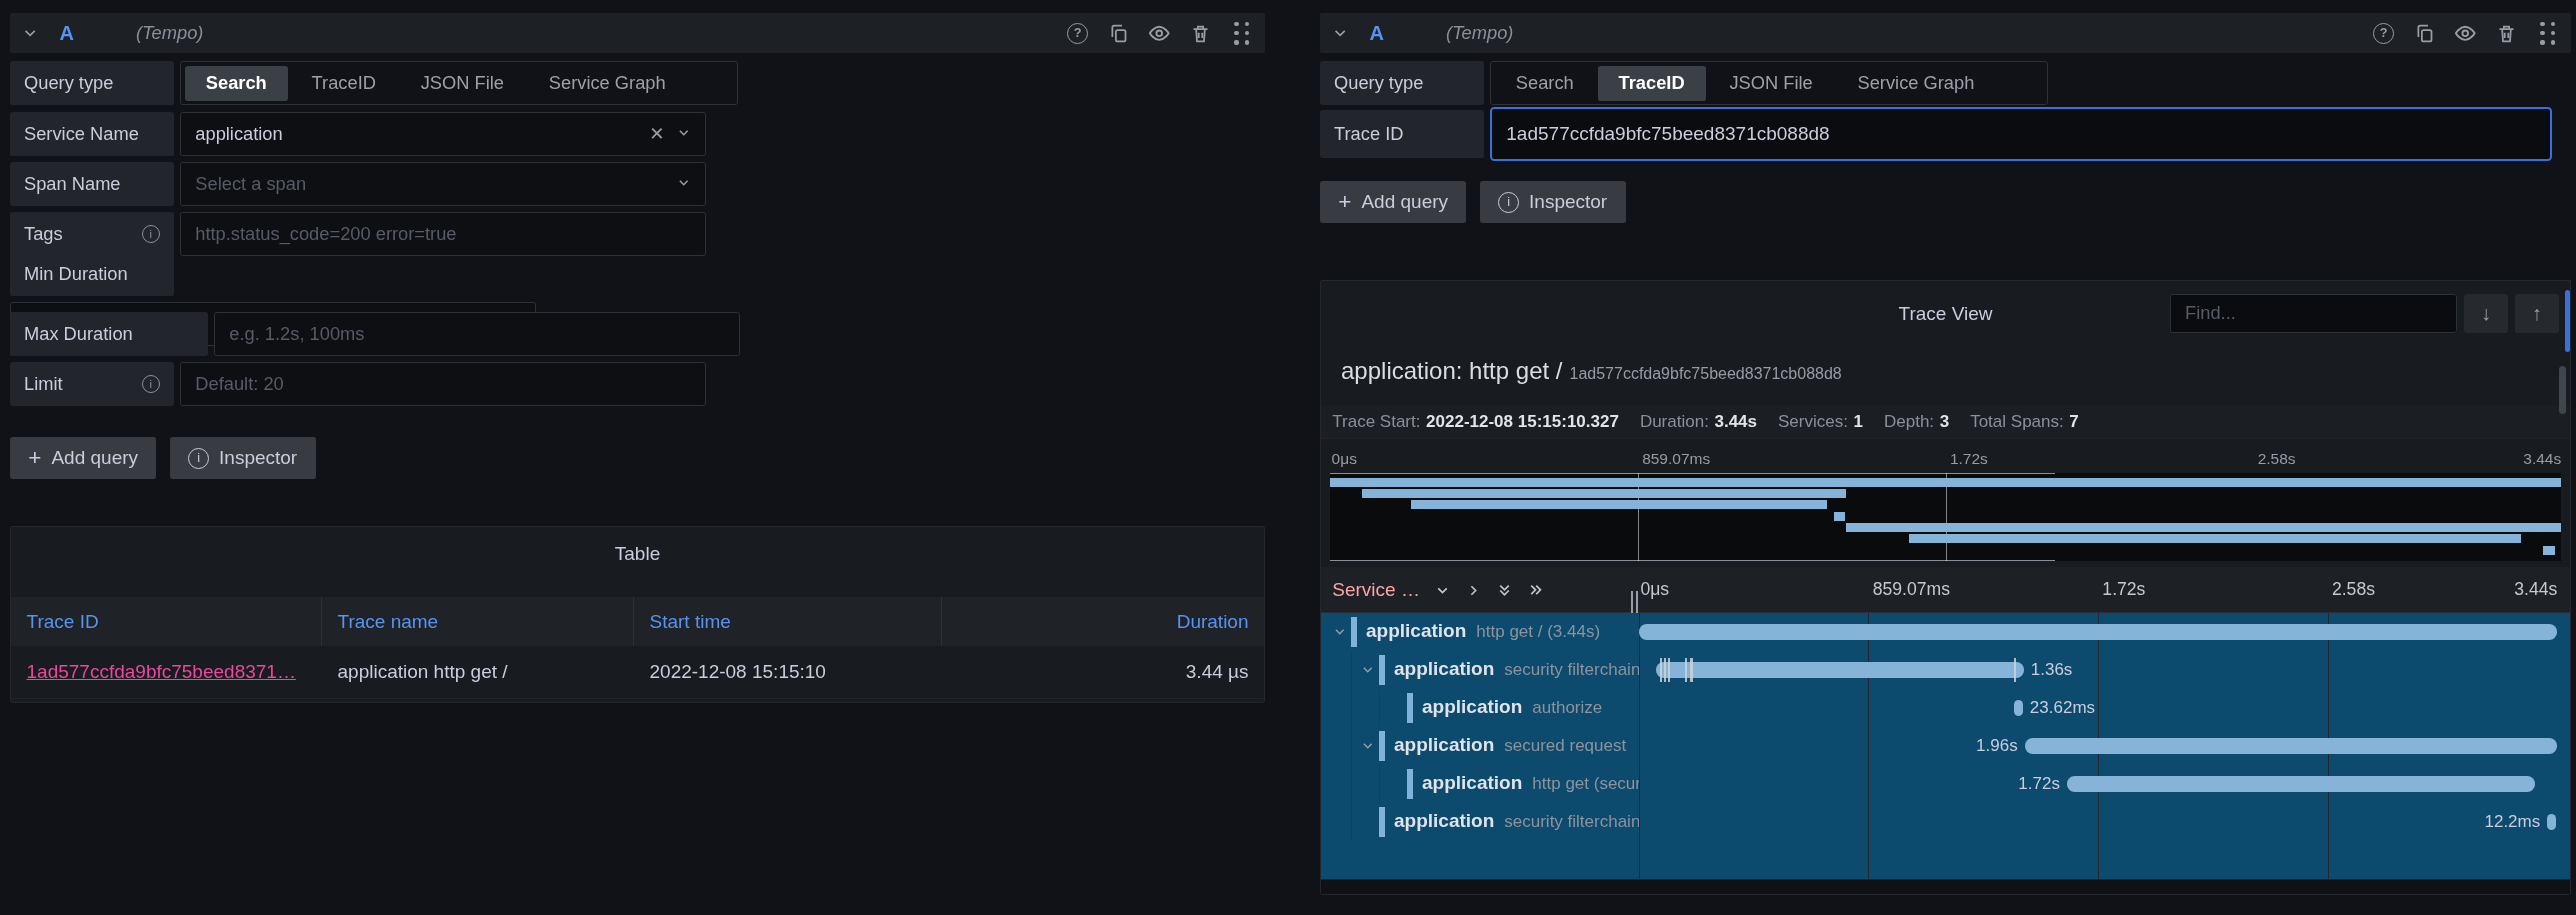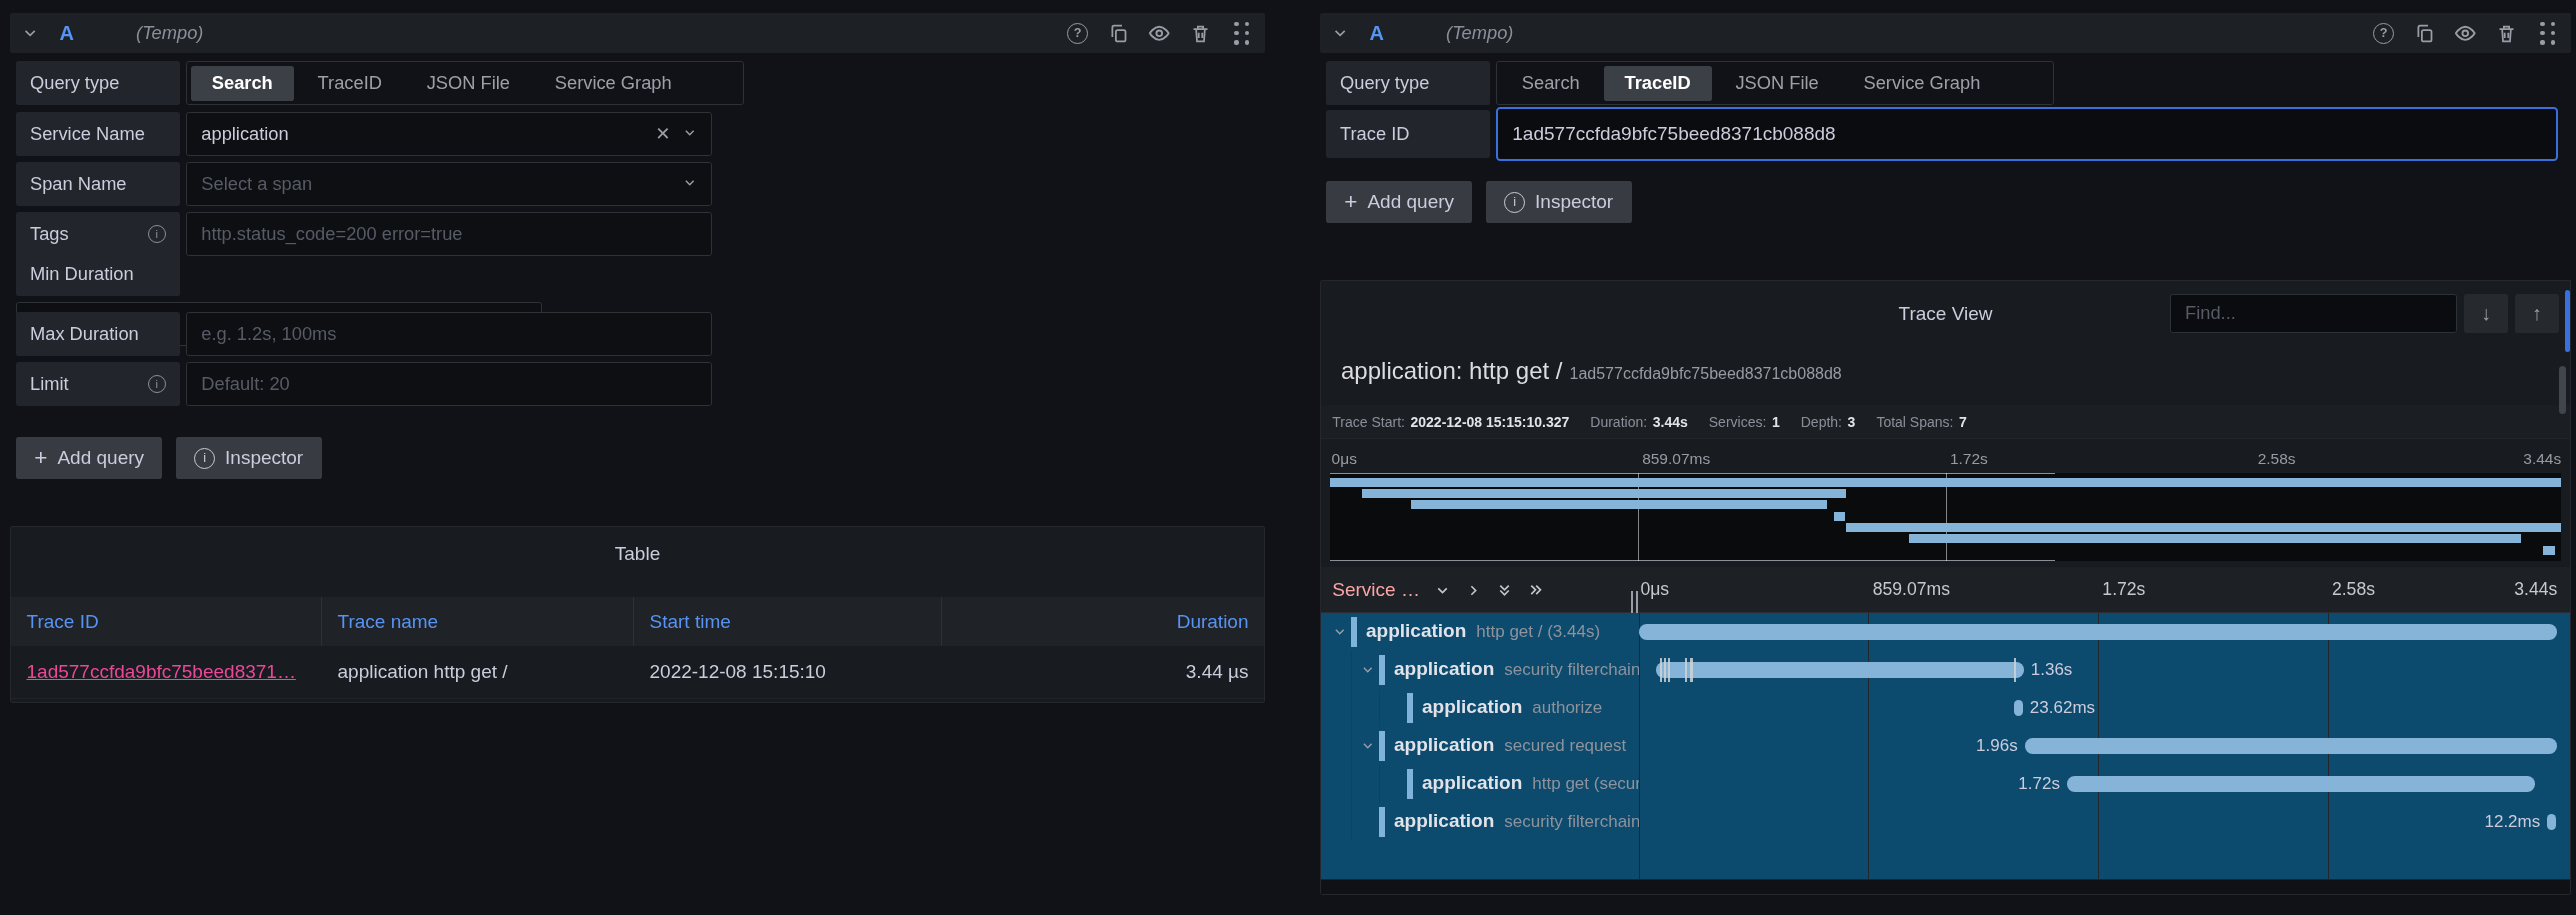--- a/index.html
+++ b/index.html
@@ -24,21 +24,21 @@
     display:flex; align-items:center; justify-content:center; font-size:12.7px; font-weight:700; color:#9a9da5; }
   .grip { display:grid; grid-template-columns:4.2px 4.2px; grid-gap:5px 6.3px; cursor:grab; }
   .grip i { width:4.2px; height:4.2px; border-radius:50%; background:#9a9da5; }
 
   
   .chip { background:#22252b; border-radius:2.8px; color:#ccccdc; font-size:18.3px;
     display:flex; align-items:center; padding:0 14px; height:44px; }
   .chip .info { margin-left:auto; }
   .info-ic { width:18.3px; height:18.3px; border:1.4px solid #8e8e9a; border-radius:50%;
     display:flex; align-items:center; justify-content:center; font-size:11.3px; color:#8e8e9a; font-style:normal; }
-  .row-abs { position:absolute; left:0; display:flex; gap:6.3px;margin-left:6px; }
+  .row-abs { position:absolute; left:0; display:flex; gap:6.3px; }
   .seg-group { border:0.7px solid #2c3235; border-radius:2.8px; display:flex; align-items:center;
     padding:3.5px; gap:2.8px; height:44px; }
   .seg { font-size:18.3px; color:#9da0a8; padding:0 21px; height:35px; display:flex; align-items:center;
     border-radius:2.8px; cursor:pointer; white-space:nowrap; }
   .seg.sel { background:#3b4046; color:#ffffff; font-weight:600; }
   .inputbox { background:#0d0f13; border:0.7px solid #2c3235; border-radius:2.8px; height:44px;
     display:flex; align-items:center; padding:0 14px; font-size:18.3px; }
   .inputbox input { background:transparent; border:none; outline:none; color:#ccccdc;
     font-size:18.3px; width:100%; font-family:inherit; }
   .inputbox input::placeholder { color:#565b66; }
@@ -67,21 +67,21 @@
   
   .tv-titlebar { position:absolute; top:0; left:0; right:0; height:65px; }
   .tv-title { line-height:65px; }
   .findbox { position:absolute; top:12.7px; right:113px; width:287px; height:39px; }
   .findbox .inputbox { height:39px; background:#0b0c0f; }
   .sqbtn { position:absolute; top:12.7px; width:44px; height:39px; background:#26292e; border-radius:2.8px;
     display:flex; align-items:center; justify-content:center; color:#9a9da5; font-size:20px; cursor:pointer; }
   .tv-tracetitle { position:absolute; top:76px; left:20px; font-size:24px; color:#dcdde2; white-space:nowrap; }
   .tv-tracetitle .tid { font-size:16px; color:#9a9aa5; margin-left:7px; }
   .tv-summary { position:absolute; top:124px; left:0; right:0; height:34px; background:#1b1e23;
-    display:flex; align-items:center; padding:0 11.3px; gap:21px; font-size:14px; border-bottom:0.7px solid #222429;}
+    display:flex; align-items:center; padding:0 11.3px; gap:21px; font-size:17px; border-bottom:0.7px solid #222429;}
   .sum-item .lb { color:#8e8e9a; } .sum-item .vl { color:#e3e4e9; font-weight:700; margin-left:5.6px; }
 
   .minimap { position:absolute; left:9.2px; top:169px; width:1231px; height:114px; }
   .mm-axis { position:absolute; top:0; left:0; right:0; height:21px; font-size:15.5px; color:#9a9aa5; }
   .mm-canvas { position:absolute; top:22.5px; left:0; right:0; bottom:2.8px; background:#0a0b0d; }
   .tick-lb { position:absolute; top:0; }
   .mm-grid { position:absolute; top:0; bottom:0; width:0.7px; background:rgba(255,255,255,.5); }
   .mm-bar { position:absolute; height:9.2px; background:#86b3d8; }
   .mm-scrub-t,.mm-scrub-b { position:absolute; left:0; width:58.9%; height:1.4px; background:#8e8e9a; }
   .mm-scrub-t{ top:0; } .mm-scrub-b{ bottom:0; }
@@ -215,21 +215,21 @@
         </div>
         <div class="row-abs" style="top: 252px; flex-direction: column;">
           <div class="chip" style="width: 164px;">
             <span>Min Duration</span>
           </div>
           <div class="inputbox" style="width: 526px;">
             <input placeholder="e.g. 1.2s, 100ms" style="">
           </div>
         </div>
         <div class="row-abs" style="top: 312px;">
-          <div class="chip" style="width: 164px; text-align: center;">
+          <div class="chip" style="width: 198px; text-align: center;">
             <span>Max Duration</span>
           </div>
           <div class="inputbox" style="width: 526px;">
             <input placeholder="e.g. 1.2s, 100ms" style="">
           </div>
         </div>
         <div class="row-abs" style="top: 362px; border-radius: 19px;">
           <div class="chip" style="width: 164px;">
             <span>Limit</span>
             <span class="info info-ic">i</span>

